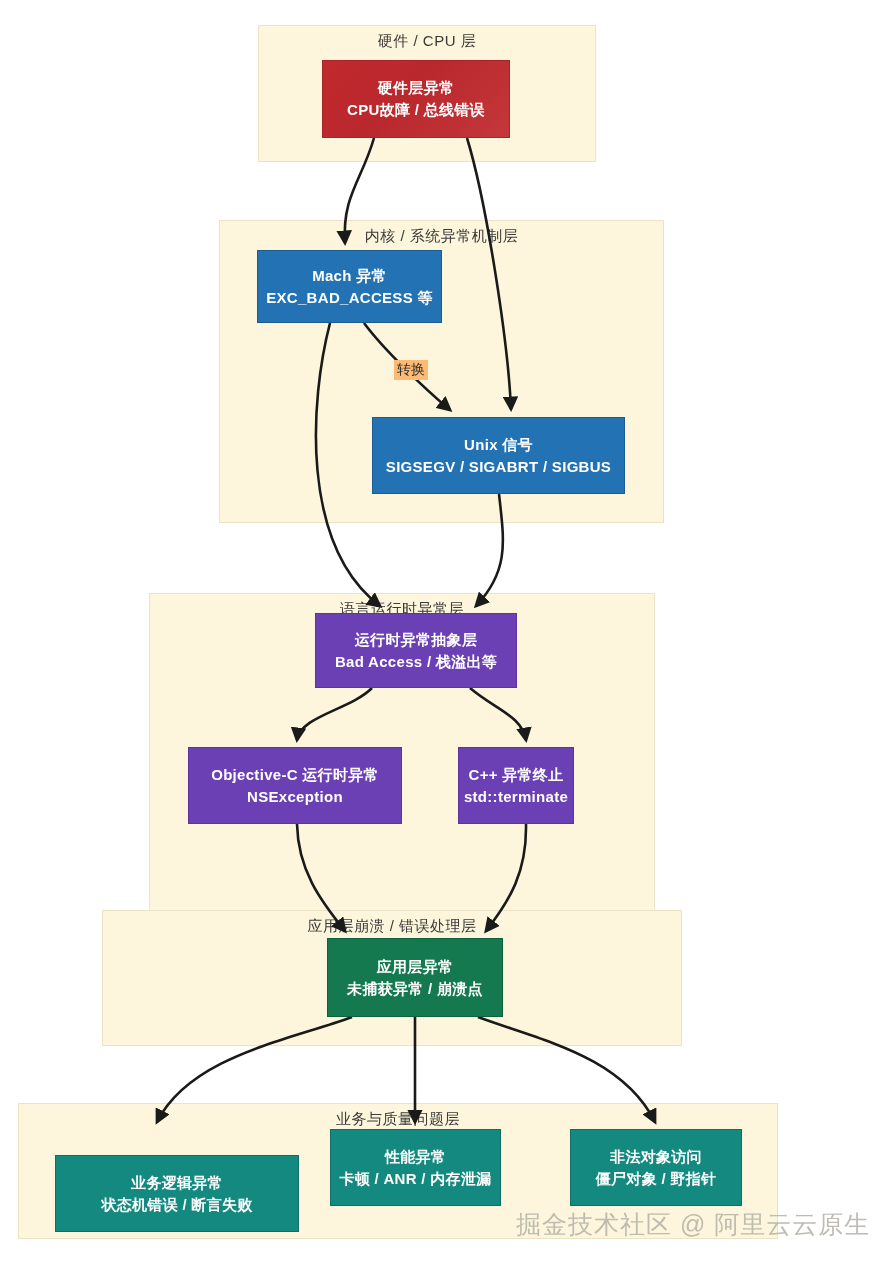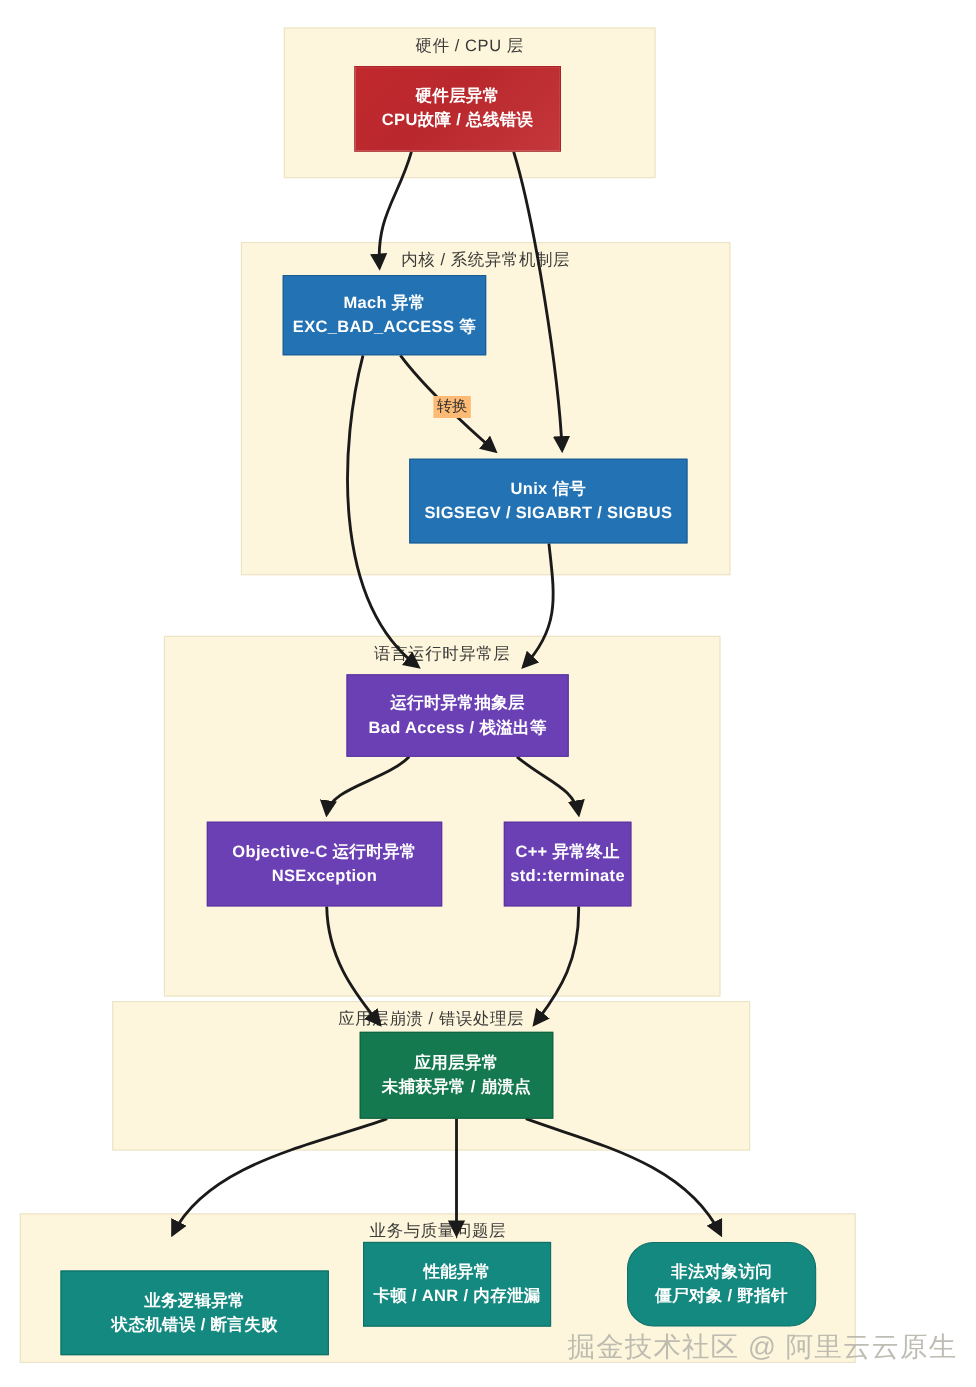--- a/index.html
+++ b/index.html
@@ -102,21 +102,21 @@
 <body>
 
 <div id="diagram-root">
 
   <div class="subgraph" id="layer-hardware" style="left: 258px; top: 25px; width: 338px; height: 137px;">
     <div class="subgraph-title">硬件 / CPU 层</div>
   </div>
   <div class="subgraph" id="layer-kernel" style="left: 219px; top: 220px; width: 445px; height: 303px;">
     <div class="subgraph-title">内核 / 系统异常机制层</div>
   </div>
-  <div class="subgraph" id="layer-runtime" style="left: 149px; top: 578px; width: 506px; height: 328px;">
+  <div class="subgraph" id="layer-runtime" style="left: 149px; top: 593px; width: 506px; height: 328px;">
     <div class="subgraph-title">语言运行时异常层</div>
   </div>
   <div class="subgraph" id="layer-app" style="left: 102px; top: 910px; width: 580px; height: 136px;">
     <div class="subgraph-title">应用层崩溃 / 错误处理层</div>
   </div>
   <div class="subgraph" id="layer-business" style="left: 18px; top: 1103px; width: 760px; height: 136px;">
     <div class="subgraph-title">业务与质量问题层</div>
   </div>
 
   <svg class="edges" viewBox="0 0 887 1261">
@@ -193,20 +193,20 @@
   <div class="node teal" id="node-business-logic-exception" style="left: 55px; top: 1155px; width: 244px; height: 77px;">
     <span class="l1">业务逻辑异常</span>
     <span class="l2">状态机错误 / 断言失败</span>
   </div>
 
   <div class="node teal" id="node-performance-exception" style="left: 330px; top: 1129px; width: 171px; height: 77px;">
     <span class="l1">性能异常</span>
     <span class="l2">卡顿 / ANR / 内存泄漏</span>
   </div>
 
-  <div class="node teal" id="node-illegal-object-access" style="left: 570px; top: 1129px; width: 172px; height: 77px; border-radius: 24px;">
+  <div class="node teal" id="node-illegal-object-access" style="left: 570px; top: 1129px; width: 172px; height: 77px;">
     <span class="l1">非法对象访问</span>
     <span class="l2">僵尸对象 / 野指针</span>
   </div>
 
   <div class="watermark" id="watermark" style="left: 516px; top: 1208px;">掘金技术社区 @ 阿里云云原生</div>
 
 </div>
 
 </body></html>

